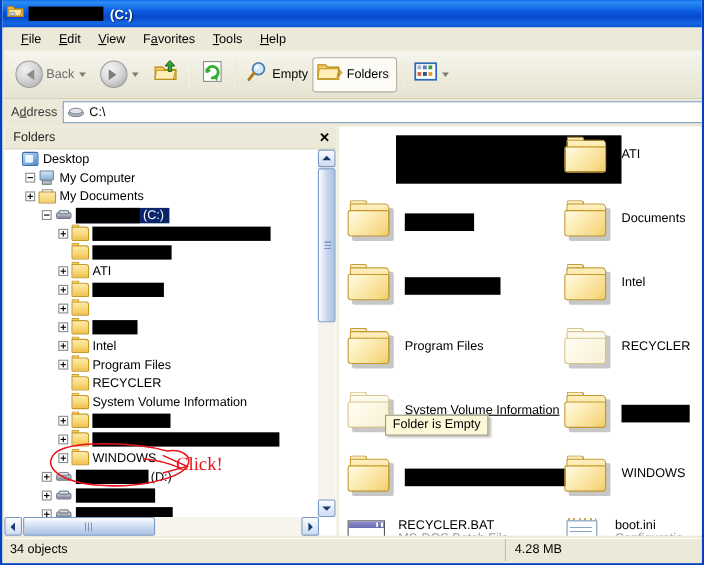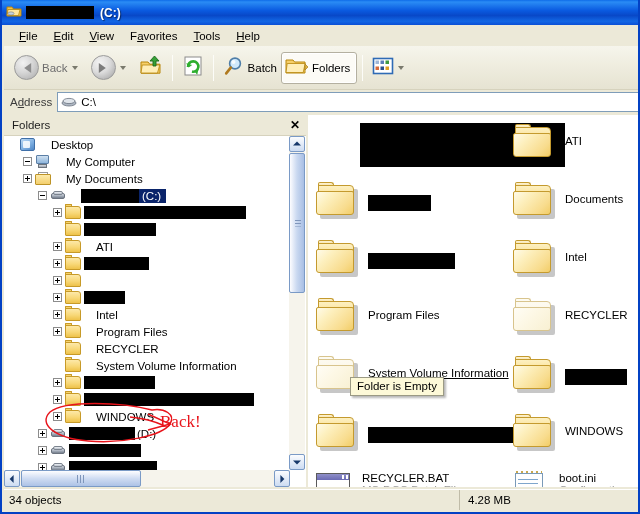--- a/index.html
+++ b/index.html
@@ -106,21 +106,21 @@
     position: absolute; left: 0; top: 21px; width: 286px; height: 334px;
     background: #fff; overflow: hidden;
   }
   .tnode { display: flex; align-items: center; height: 17px; white-space: nowrap; font-size: 11.5px; color: #000; }
   .texpand { width: 9px; height: 9px; border: 1px solid #8c8c8c; background: #fff;
              margin-right: 3px; position: relative; flex: none; }
   .texpand::before { content:""; position:absolute; left:1px; top:3px; width:5px; height:1px; background:#000; }
   .texpand.plus::after { content:""; position:absolute; left:3px; top:1px; width:1px; height:5px; background:#000; }
   .texpand.none { border: none; background: none; }
   .texpand.none::before { display:none; }
-  .tlabel { margin-left: 15px; }
+  .tlabel { margin-left: 3px; }
   .tlabel.sel { background: #0a246a; color: #fff; padding: 0 2px; }
 
   
   .ic { flex: none; display:inline-block; position: relative; }
   .ic-folder { width: 16px; height: 13px; }
   .ic-folder .back { position:absolute; left:0; top:0; width:16px; height:13px;
       background: linear-gradient(180deg,#fde9a9 0%, #f8d878 55%, #eec24a 100%);
       border: 1px solid #c79a28; border-radius: 1px 3px 1px 1px; }
   .ic-folder .tab { position:absolute; left:0; top:-2px; width:7px; height:3px;
       background: #f7d36d; border: 1px solid #c79a28; border-bottom: none; border-radius: 1px 1px 0 0;}
@@ -297,21 +297,21 @@
     </div>
     <span class="tb-sep"></span>
     <div class="tb-btn">
       <span>
         <svg width="22" height="22" viewBox="0 0 22 22">
           <circle cx="12" cy="8.5" r="5.4" fill="#cfe8fb" stroke="#4f7ea8" stroke-width="1.6"></circle>
           <circle cx="10.5" cy="7" r="2" fill="#ffffff" opacity="0.8"></circle>
           <line x1="7.8" y1="12.6" x2="3.2" y2="18.4" stroke="#b07a1f" stroke-width="2.6" stroke-linecap="round"></line>
         </svg>
       </span>
-      <span class="tb-label dark">Batch</span>
+      <span class="tb-label dark">Empty</span>
     </div>
     <div class="folders-btn">
       <span>
         <svg width="24" height="20" viewBox="0 0 24 20">
           <path d="M1 4 h7 l1.6 2 H20 v11 H1 Z" fill="#f6cf6a" stroke="#b8860b" stroke-width="1"></path>
           <path d="M2.2 7.5 h18 l-2 9 H1 Z" fill="#ffeeb8" stroke="#b8860b" stroke-width="0.8"></path>
           <path d="M20 8 l3 3 -3 3 Z" fill="#e0b64a" stroke="#a67c15" stroke-width="0.7"></path>
         </svg>
       </span>
       <span class="tb-label dark">Folders</span>
@@ -694,15 +694,15 @@
     <span id="sb-left">34 objects</span>
     <span id="sb-right">4.28 MB</span>
   </div>
 
   <svg id="annot" viewBox="0 0 640 514">
     <path d="M150 410 C 120 402, 62 400, 48 412 C 36 424, 52 438, 86 441
              C 120 444, 160 436, 168 424 C 174 414, 162 408, 150 410 Z" fill="none" stroke="#e8141b" stroke-width="1.4"></path>
     <path d="M128 417 C 140 418, 152 421, 163 426" fill="none" stroke="#e8141b" stroke-width="1.4"></path>
     <path d="M146 414 L 168 424 L 146 430" fill="none" stroke="#e8141b" stroke-width="1.4"></path>
   </svg>
-  <div id="click-text">Back!</div>
+  <div id="click-text">Click!</div>
 
 </div>
 
 </body></html>

